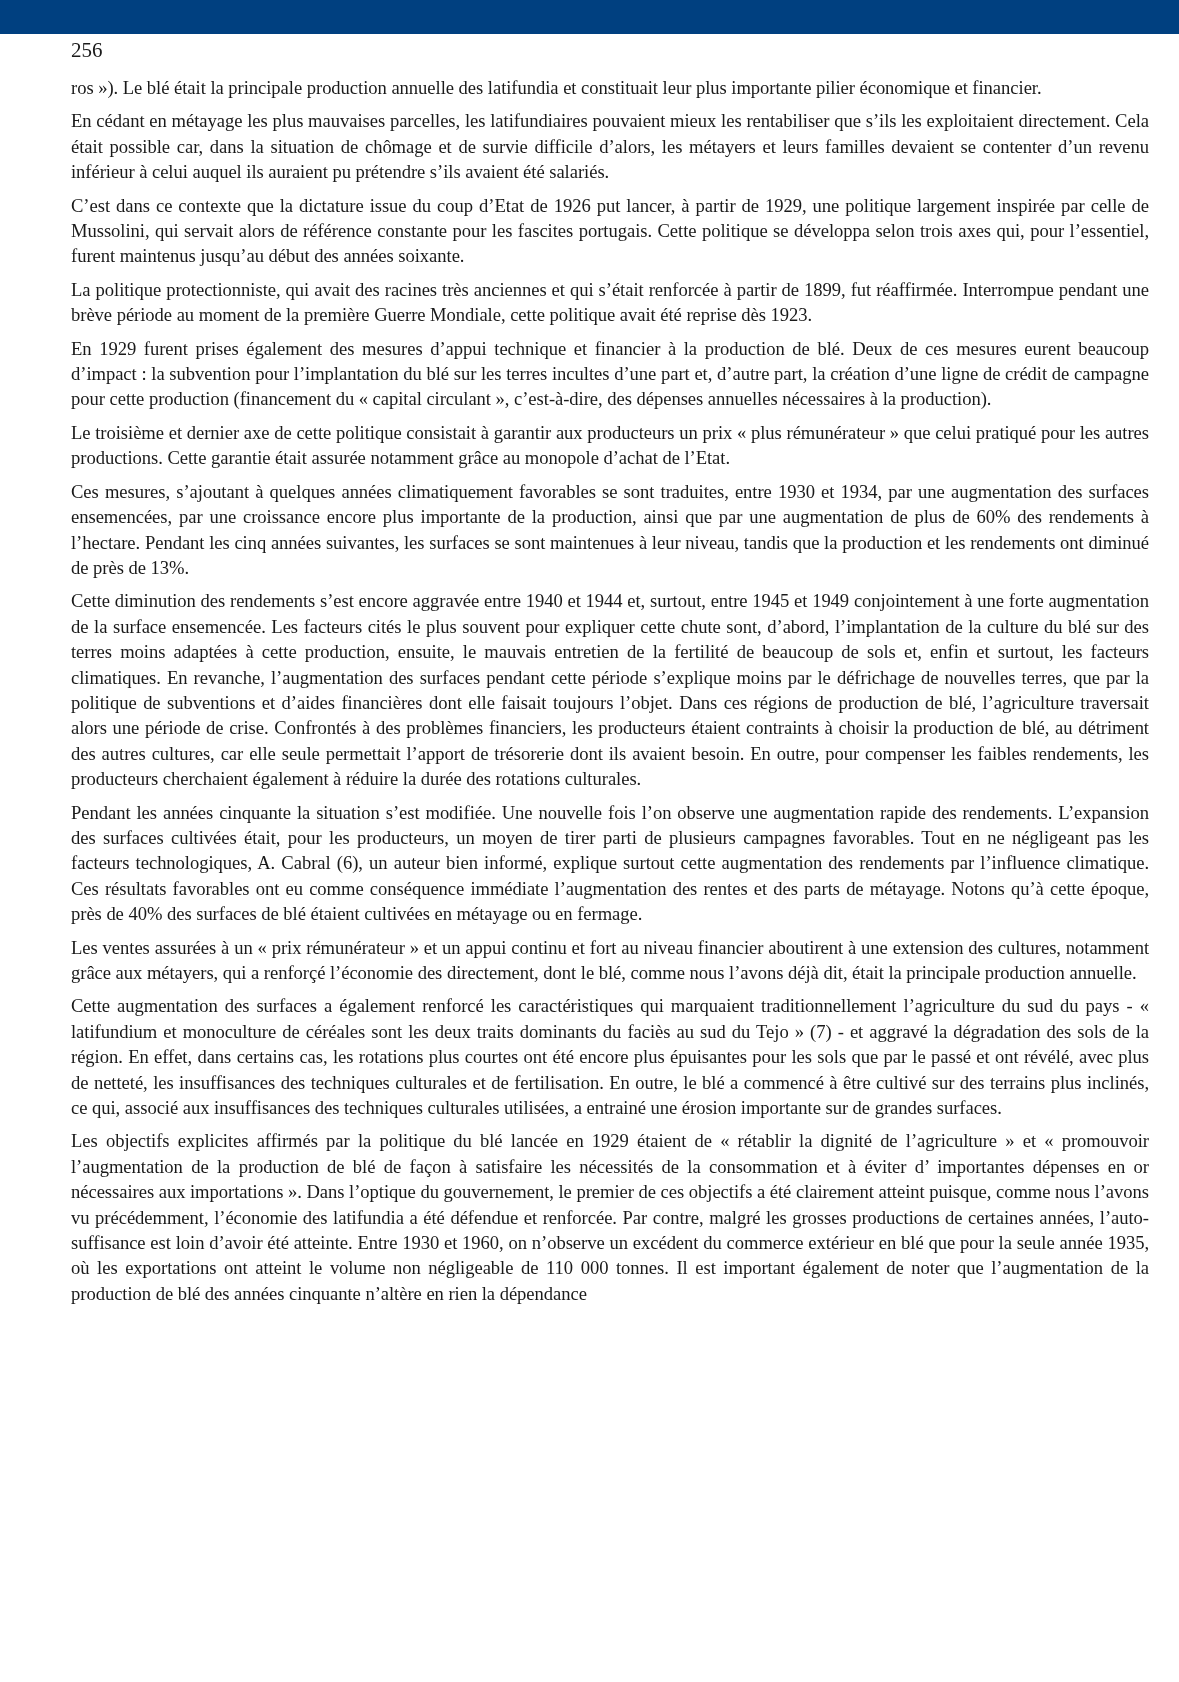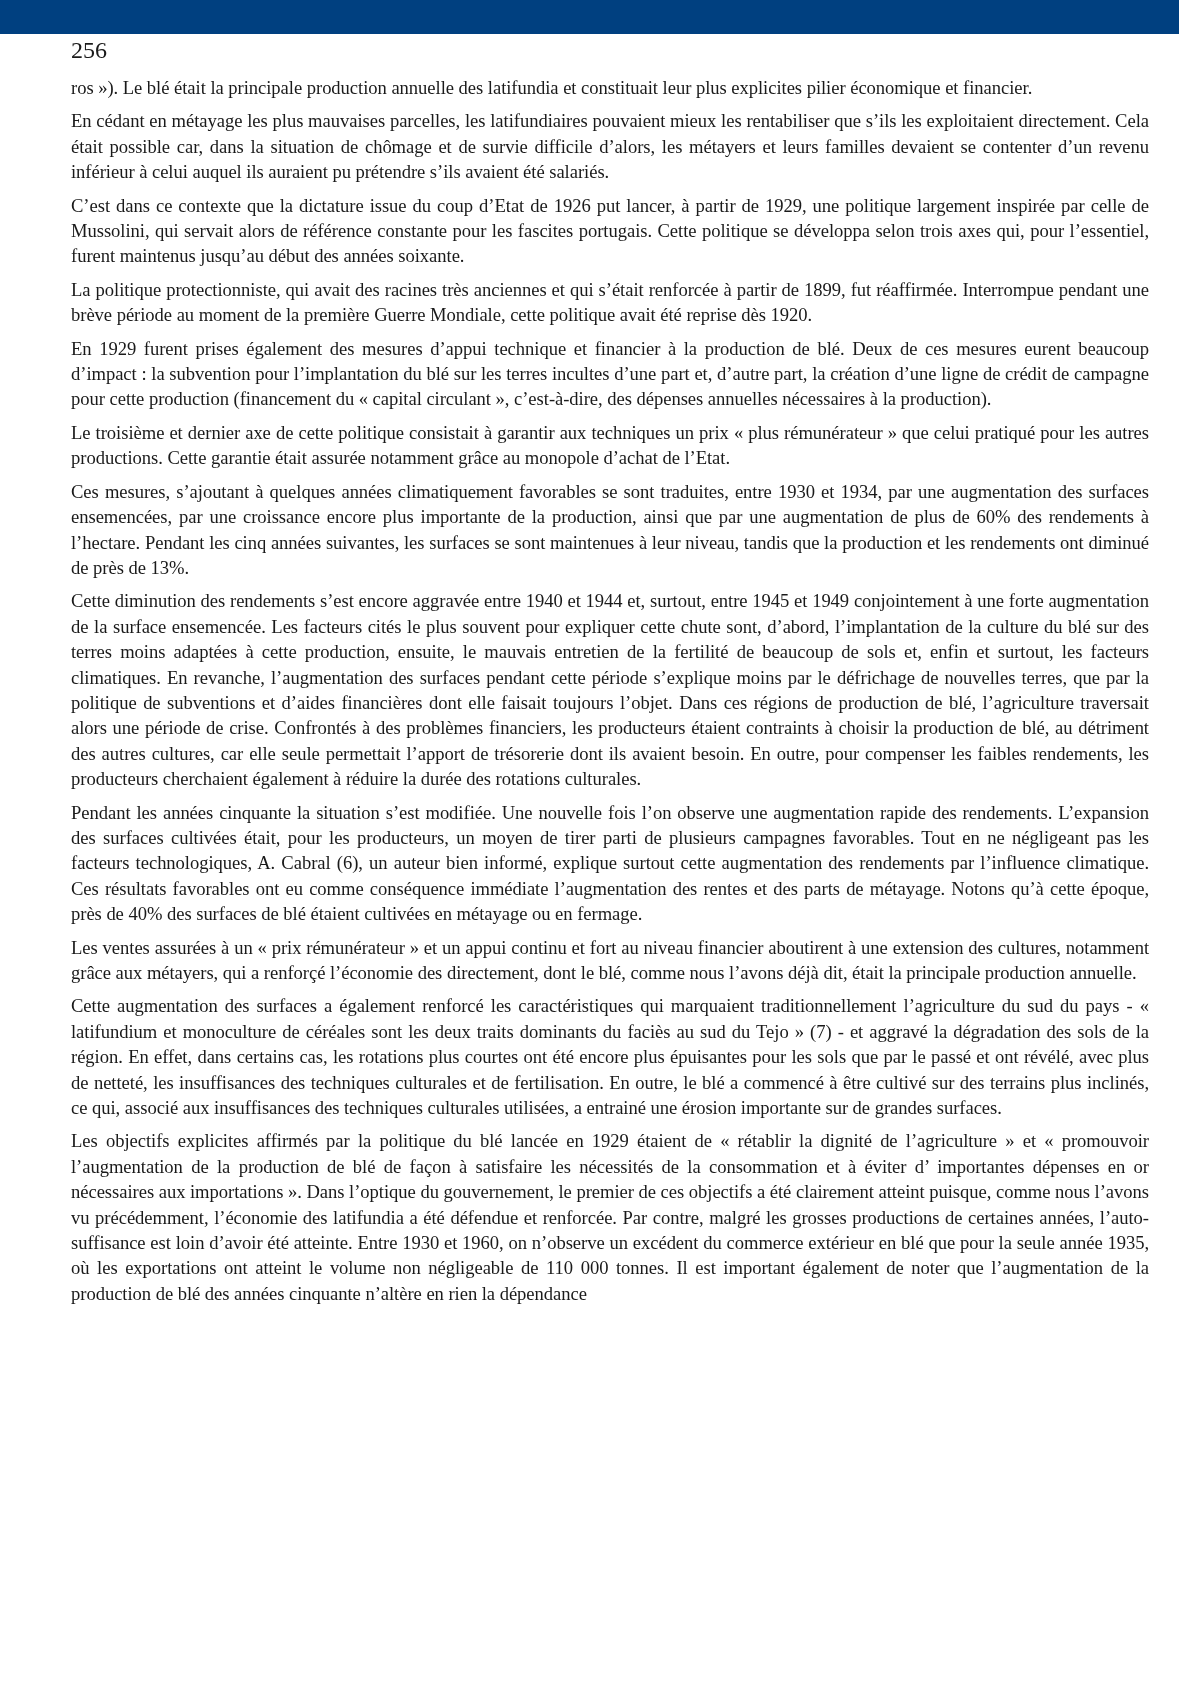--- a/index.html
+++ b/index.html
@@ -16,21 +16,21 @@
     position: absolute;
     left: 0; top: 0;
     width: 1179px;
     height: 34px;
     background: #004080;
   }
   .page-number {
     position: absolute;
     left: 71px;
     top: 38px;
-    font-size: 24px;
+    font-size: 21px;
     line-height: 24px;
   }
   .body-text {
     position: absolute;
     left: 71px;
     top: 75px;
     width: 1078px;
   }
   .para {
     margin: 0 0 8px 0;
@@ -42,25 +42,25 @@
   }
 </style>
 </head>
 <body>
 
 <div class="top-bar" style="background: rgb(0, 64, 128);"></div>
 
 <div class="page-number">256</div>
 
 <div class="body-text">
-  <p class="para">ros »). Le blé était la principale production annuelle des latifundia et constituait leur plus explicites pilier économique et financier.</p>
+  <p class="para">ros »). Le blé était la principale production annuelle des latifundia et constituait leur plus importante pilier économique et financier.</p>
   <p class="para">En cédant en métayage les plus mauvaises parcelles, les latifundiaires pouvaient mieux les rentabiliser que s’ils les exploitaient directement. Cela était possible car, dans la situation de chômage et de survie difficile d’alors, les métayers et leurs familles devaient se contenter d’un revenu inférieur à celui auquel ils auraient pu prétendre s’ils avaient été salariés.</p>
   <p class="para">C’est dans ce contexte que la dictature issue du coup d’Etat de 1926 put lancer, à partir de 1929, une politique largement inspirée par celle de Mussolini, qui servait alors de référence constante pour les fascites portugais. Cette politique se développa selon trois axes qui, pour l’essentiel, furent maintenus jusqu’au début des années soixante.</p>
-  <p class="para">La politique protectionniste, qui avait des racines très anciennes et qui s’était renforcée à partir de 1899, fut réaffirmée. Interrompue pendant une brève période au moment de la première Guerre Mondiale, cette politique avait été reprise dès 1920.</p>
+  <p class="para">La politique protectionniste, qui avait des racines très anciennes et qui s’était renforcée à partir de 1899, fut réaffirmée. Interrompue pendant une brève période au moment de la première Guerre Mondiale, cette politique avait été reprise dès 1923.</p>
   <p class="para">En 1929 furent prises également des mesures d’appui technique et financier à la production de blé. Deux de ces mesures eurent beaucoup d’impact : la subvention pour l’implantation du blé sur les terres incultes d’une part et, d’autre part, la création d’une ligne de crédit de campagne pour cette production (financement du « capital circulant », c’est-à-dire, des dépenses annuelles nécessaires à la production).</p>
-  <p class="para">Le troisième et dernier axe de cette politique consistait à garantir aux techniques un prix « plus rémunérateur » que celui pratiqué pour les autres productions. Cette garantie était assurée notamment grâce au monopole d’achat de l’Etat.</p>
+  <p class="para">Le troisième et dernier axe de cette politique consistait à garantir aux producteurs un prix « plus rémunérateur » que celui pratiqué pour les autres productions. Cette garantie était assurée notamment grâce au monopole d’achat de l’Etat.</p>
   <p class="para">Ces mesures, s’ajoutant à quelques années climatiquement favorables se sont traduites, entre 1930 et 1934, par une augmentation des surfaces ensemencées, par une croissance encore plus importante de la production, ainsi que par une augmentation de plus de 60% des rendements à l’hectare. Pendant les cinq années suivantes, les surfaces se sont maintenues à leur niveau, tandis que la production et les rendements ont diminué de près de 13%.</p>
   <p class="para">Cette diminution des rendements s’est encore aggravée entre 1940 et 1944 et, surtout, entre 1945 et 1949 conjointement à une forte augmentation de la surface ensemencée. Les facteurs cités le plus souvent pour expliquer cette chute sont, d’abord, l’implantation de la culture du blé sur des terres moins adaptées à cette production, ensuite, le mauvais entretien de la fertilité de beaucoup de sols et, enfin et surtout, les facteurs climatiques. En revanche, l’augmentation des surfaces pendant cette période s’explique moins par le défrichage de nouvelles terres, que par la politique de subventions et d’aides financières dont elle faisait toujours l’objet. Dans ces régions de production de blé, l’agriculture traversait alors une période de crise. Confrontés à des problèmes financiers, les producteurs étaient contraints à choisir la production de blé, au détriment des autres cultures, car elle seule permettait l’apport de trésorerie dont ils avaient besoin. En outre, pour compenser les faibles rendements, les producteurs cherchaient également à réduire la durée des rotations culturales.</p>
   <p class="para">Pendant les années cinquante la situation s’est modifiée. Une nouvelle fois l’on observe une augmentation rapide des rendements. L’expansion des surfaces cultivées était, pour les producteurs, un moyen de tirer parti de plusieurs campagnes favorables. Tout en ne négligeant pas les facteurs technologiques, A. Cabral (6), un auteur bien informé, explique surtout cette augmentation des rendements par l’influence climatique. Ces résultats favorables ont eu comme conséquence immédiate l’augmentation des rentes et des parts de métayage. Notons qu’à cette époque, près de 40% des surfaces de blé étaient cultivées en métayage ou en fermage.</p>
   <p class="para">Les ventes assurées à un « prix rémunérateur » et un appui continu et fort au niveau financier aboutirent à une extension des cultures, notamment grâce aux métayers, qui a renforçé l’économie des directement, dont le blé, comme nous l’avons déjà dit, était la principale production annuelle.</p>
   <p class="para">Cette augmentation des surfaces a également renforcé les caractéristiques qui marquaient traditionnellement l’agriculture du sud du pays - « latifundium et monoculture de céréales sont les deux traits dominants du faciès au sud du Tejo » (7) - et aggravé la dégradation des sols de la région. En effet, dans certains cas, les rotations plus courtes ont été encore plus épuisantes pour les sols que par le passé et ont révélé, avec plus de netteté, les insuffisances des techniques culturales et de fertilisation. En outre, le blé a commencé à être cultivé sur des terrains plus inclinés, ce qui, associé aux insuffisances des techniques culturales utilisées, a entrainé une érosion importante sur de grandes surfaces.</p>
   <p class="para">Les objectifs explicites affirmés par la politique du blé lancée en 1929 étaient de « rétablir la dignité de l’agriculture » et « promouvoir l’augmentation de la production de blé de façon à satisfaire les nécessités de la consommation et à éviter d’ importantes dépenses en or nécessaires aux importations ». Dans l’optique du gouvernement, le premier de ces objectifs a été clairement atteint puisque, comme nous l’avons vu précédemment, l’économie des latifundia a été défendue et renforcée. Par contre, malgré les grosses productions de certaines années, l’auto-suffisance est loin d’avoir été atteinte. Entre 1930 et 1960, on n’observe un excédent du commerce extérieur en blé que pour la seule année 1935, où les exportations ont atteint le volume non négligeable de 110 000 tonnes. Il est important également de noter que l’augmentation de la production de blé des années cinquante n’altère en rien la dépendance</p>
 </div>
 
 </body></html>

